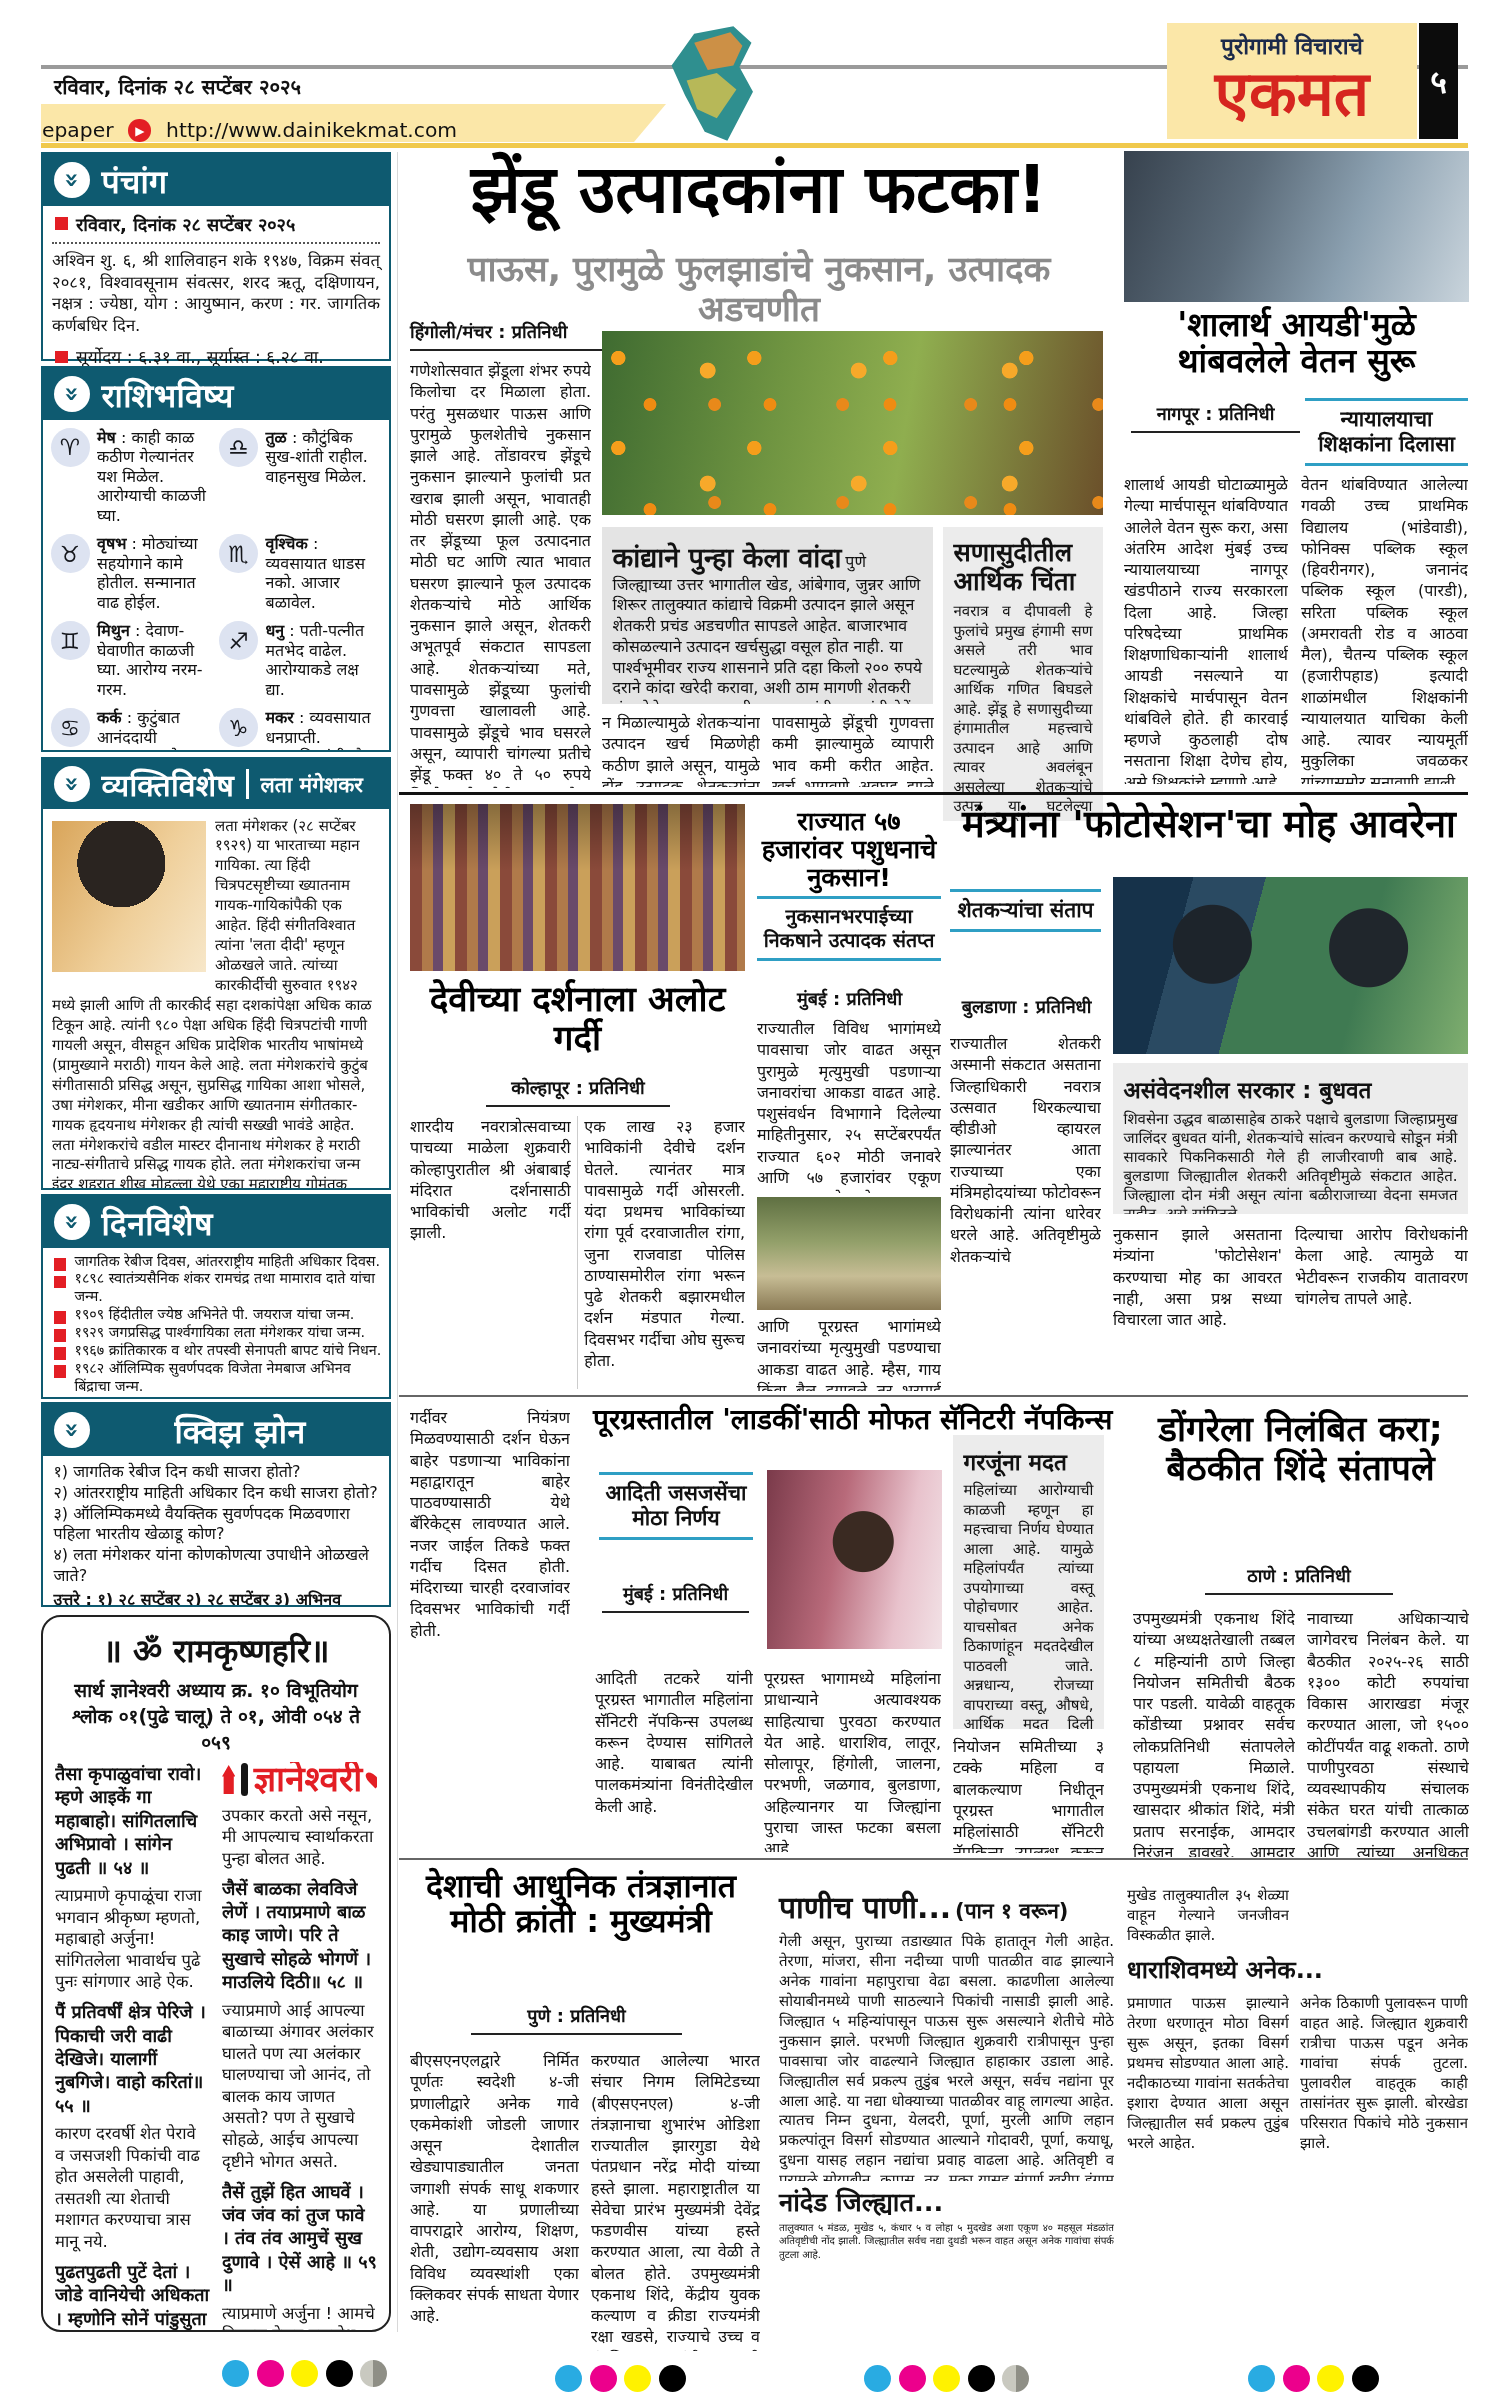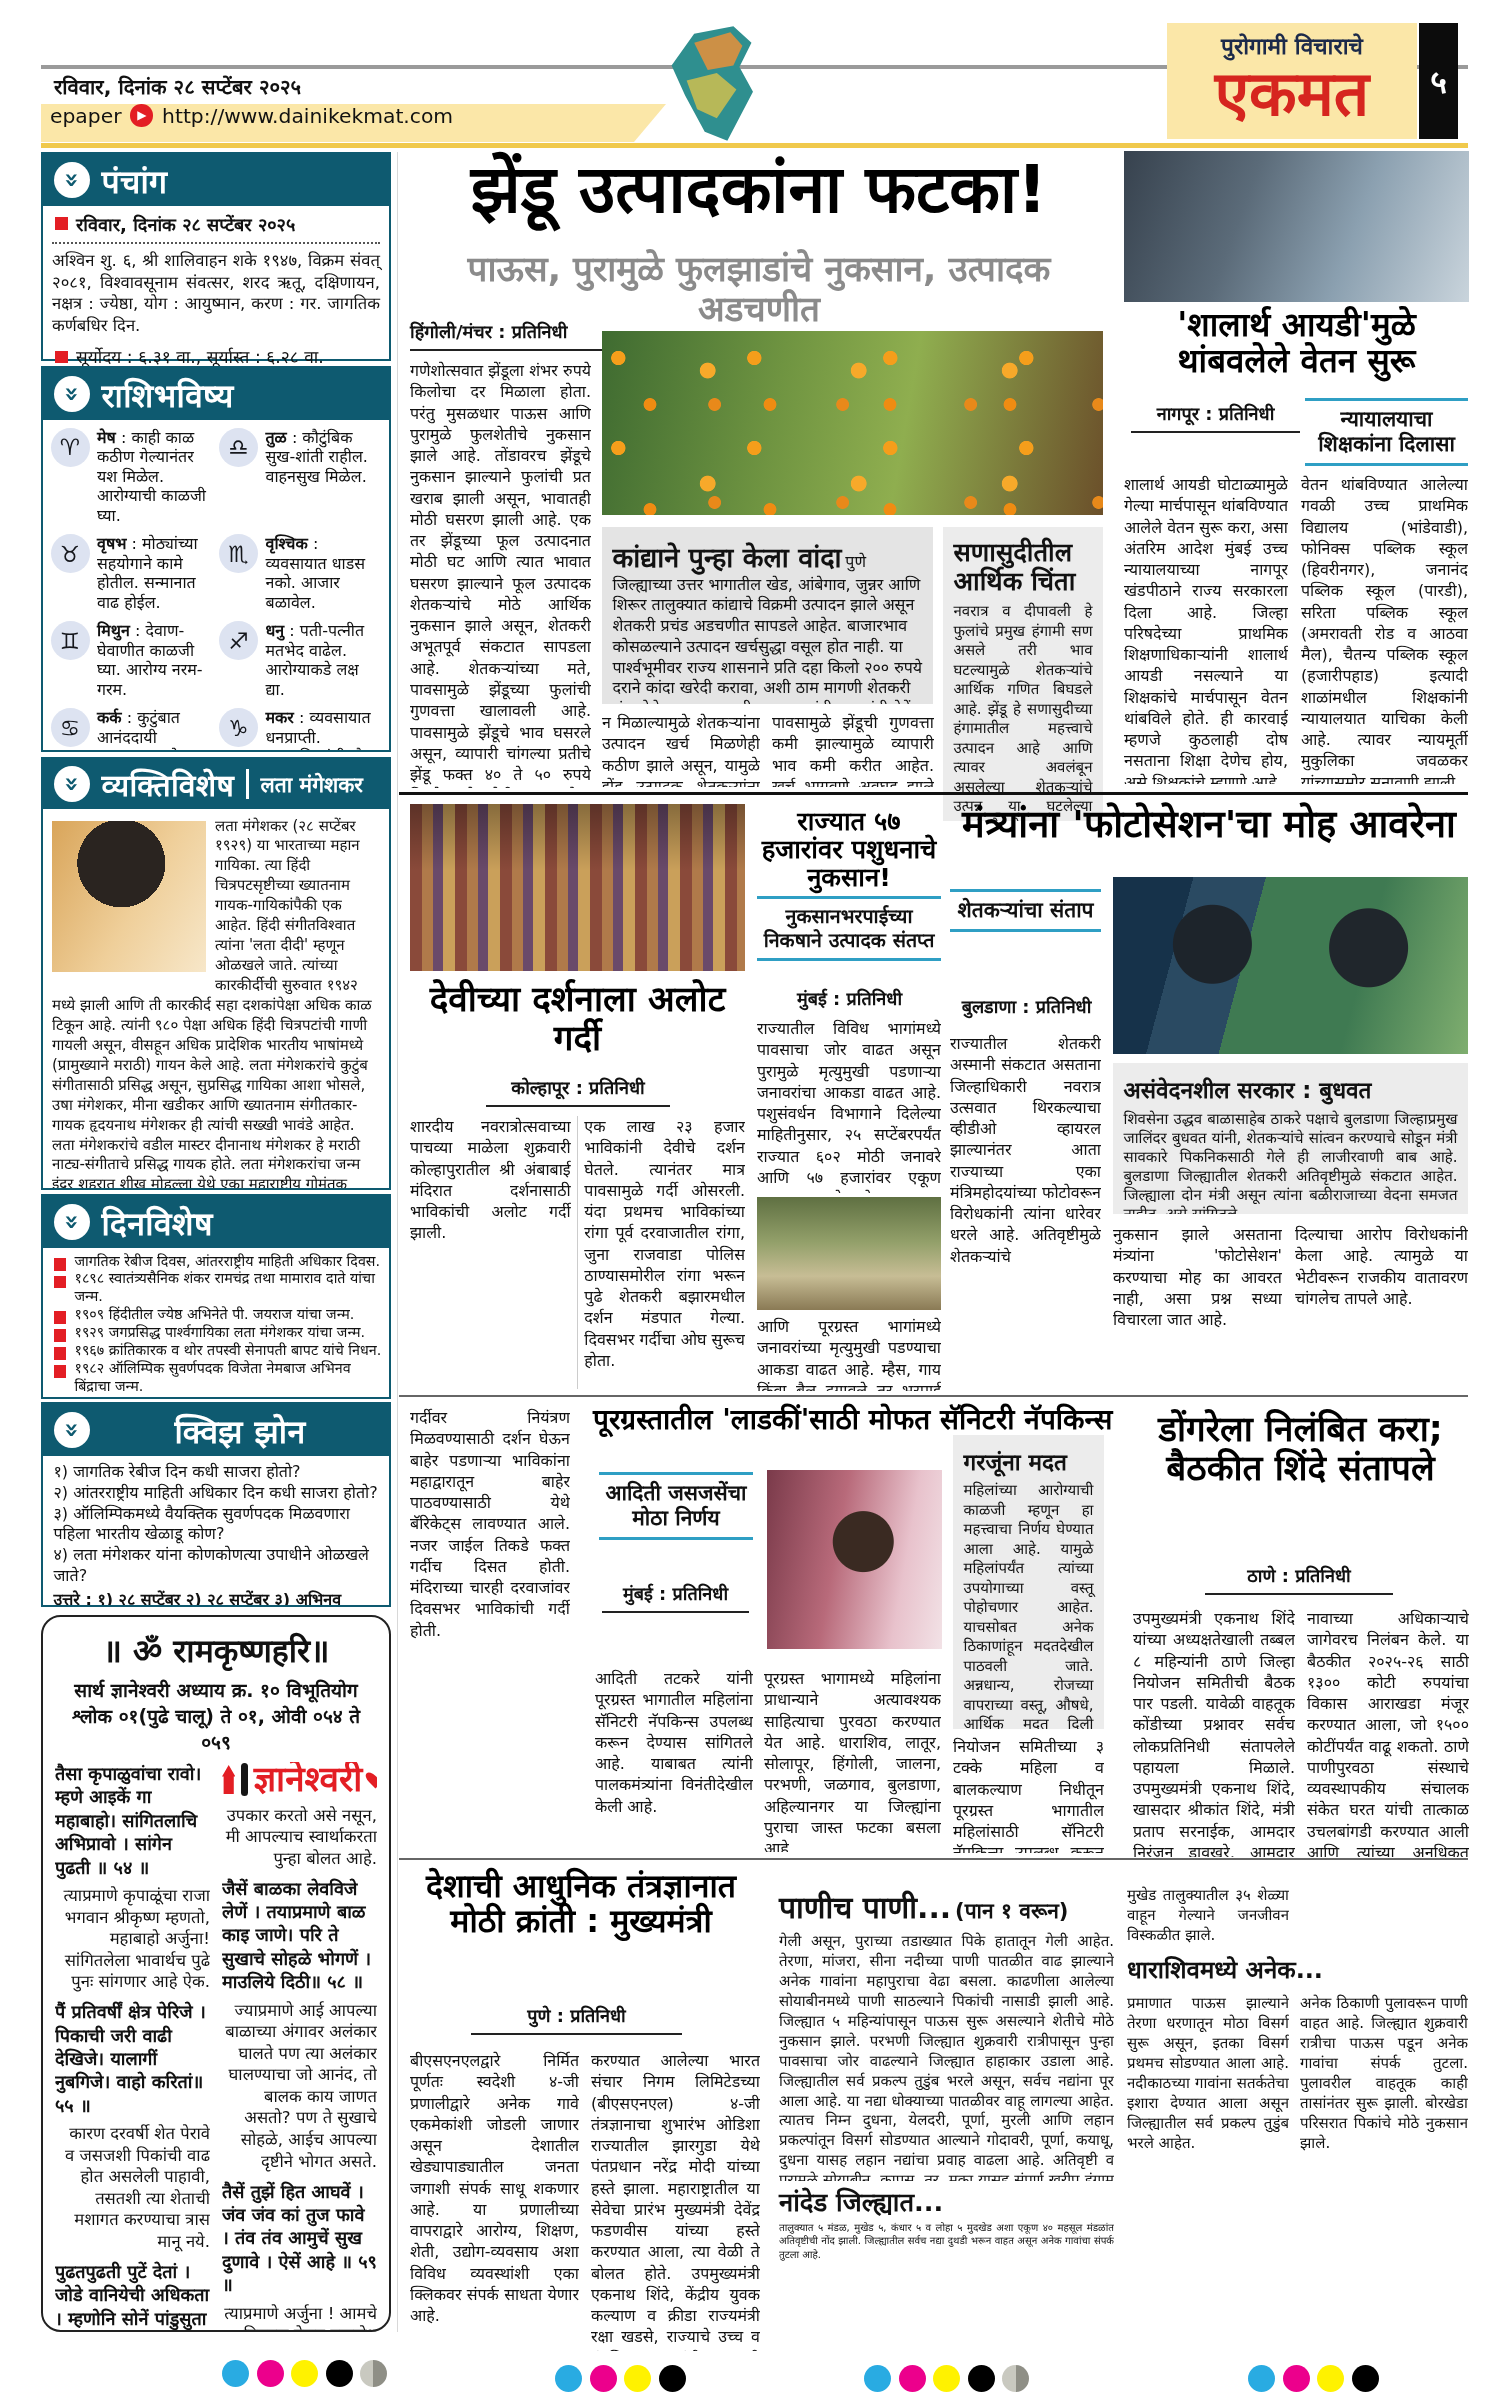--- a/index.html
+++ b/index.html
@@ -50,32 +50,32 @@
     linear-gradient(105deg,#16324a 0 20%,#2a4a62 20% 38%,#3f7a52 38% 68%,#7fae6f);}
   .ph-speech{background:
     radial-gradient(circle at 55% 40%, #3a2a22 30px, transparent 31px),
     linear-gradient(100deg,#7a3a4a,#b86a7a 40%,#e8c2cc 75%,#f2e2e6);}
   .ph-lata{background:
     radial-gradient(circle at 45% 28%, #2a2420 44px, transparent 44px),
     linear-gradient(120deg,#d9a55a,#efcf9a 55%,#f7e7c9);}
   
   .dnyan{border:2.3px solid #222;border-radius:19.6px;}
   .verse{font-weight:bold;font-size:18px;line-height:1.3;margin:0 0 6px 0;}
-  .comm{font-size:16.6px;line-height:1.3;margin:0 0 7.5px 0;text-align:right;}
+  .comm{font-size:16.6px;line-height:1.3;margin:0 0 7.5px 0;}
   .logo-red{color:#e31e24;font-weight:bold;font-size:35px;line-height:1;}
   
   .dot{width:27px;height:27px;border-radius:50%;display:inline-block;margin-right:7.5px;}
   .d-c{background:#29abe2;} .d-m{background:#ec008c;} .d-y{background:#fff200;}
   .d-k{background:#000;} .d-g{background:linear-gradient(90deg,#c9c9c0 50%,#8f8f86 50%);}
   .r-cell{display:flex;gap:7.5px;align-items:flex-start;padding:4.5px 3px;}
   .r-ico{width:39px;height:39px;border-radius:50%;background:#dde3f1;color:#15171c;
          display:flex;align-items:center;justify-content:center;font-size:22.6px;flex:0 0 auto;}
   .r-txt{font-size:16px;line-height:1.22;}
   .epaper{clip-path:polygon(0 0,100% 0,calc(100% - 32px) 100%,0 100%);
-          background:#fbe7a8;display:flex;align-items:flex-start;gap:9px;padding:0 9px;}
+          background:#fbe7a8;display:flex;align-items:flex-end;gap:15px;padding:0 1px;}
   .linkico{width:22.6px;height:22.6px;border-radius:50%;background:#e31e24;color:#fff;display:inline-flex;
            align-items:center;justify-content:center;font-size:12px;}
 </style>
 </head>
 <body>
 
 <div id="page">
 
   <div class="abs rule" style="left:41px;top:65px;width:1427px;height:3.8px;background:#9a9a9a;"></div>
   <div class="abs bold" style="left:54px;top:72px;font-size:20.3px;">रविवार, दिनांक २८ सप्टेंबर २०२५</div>

